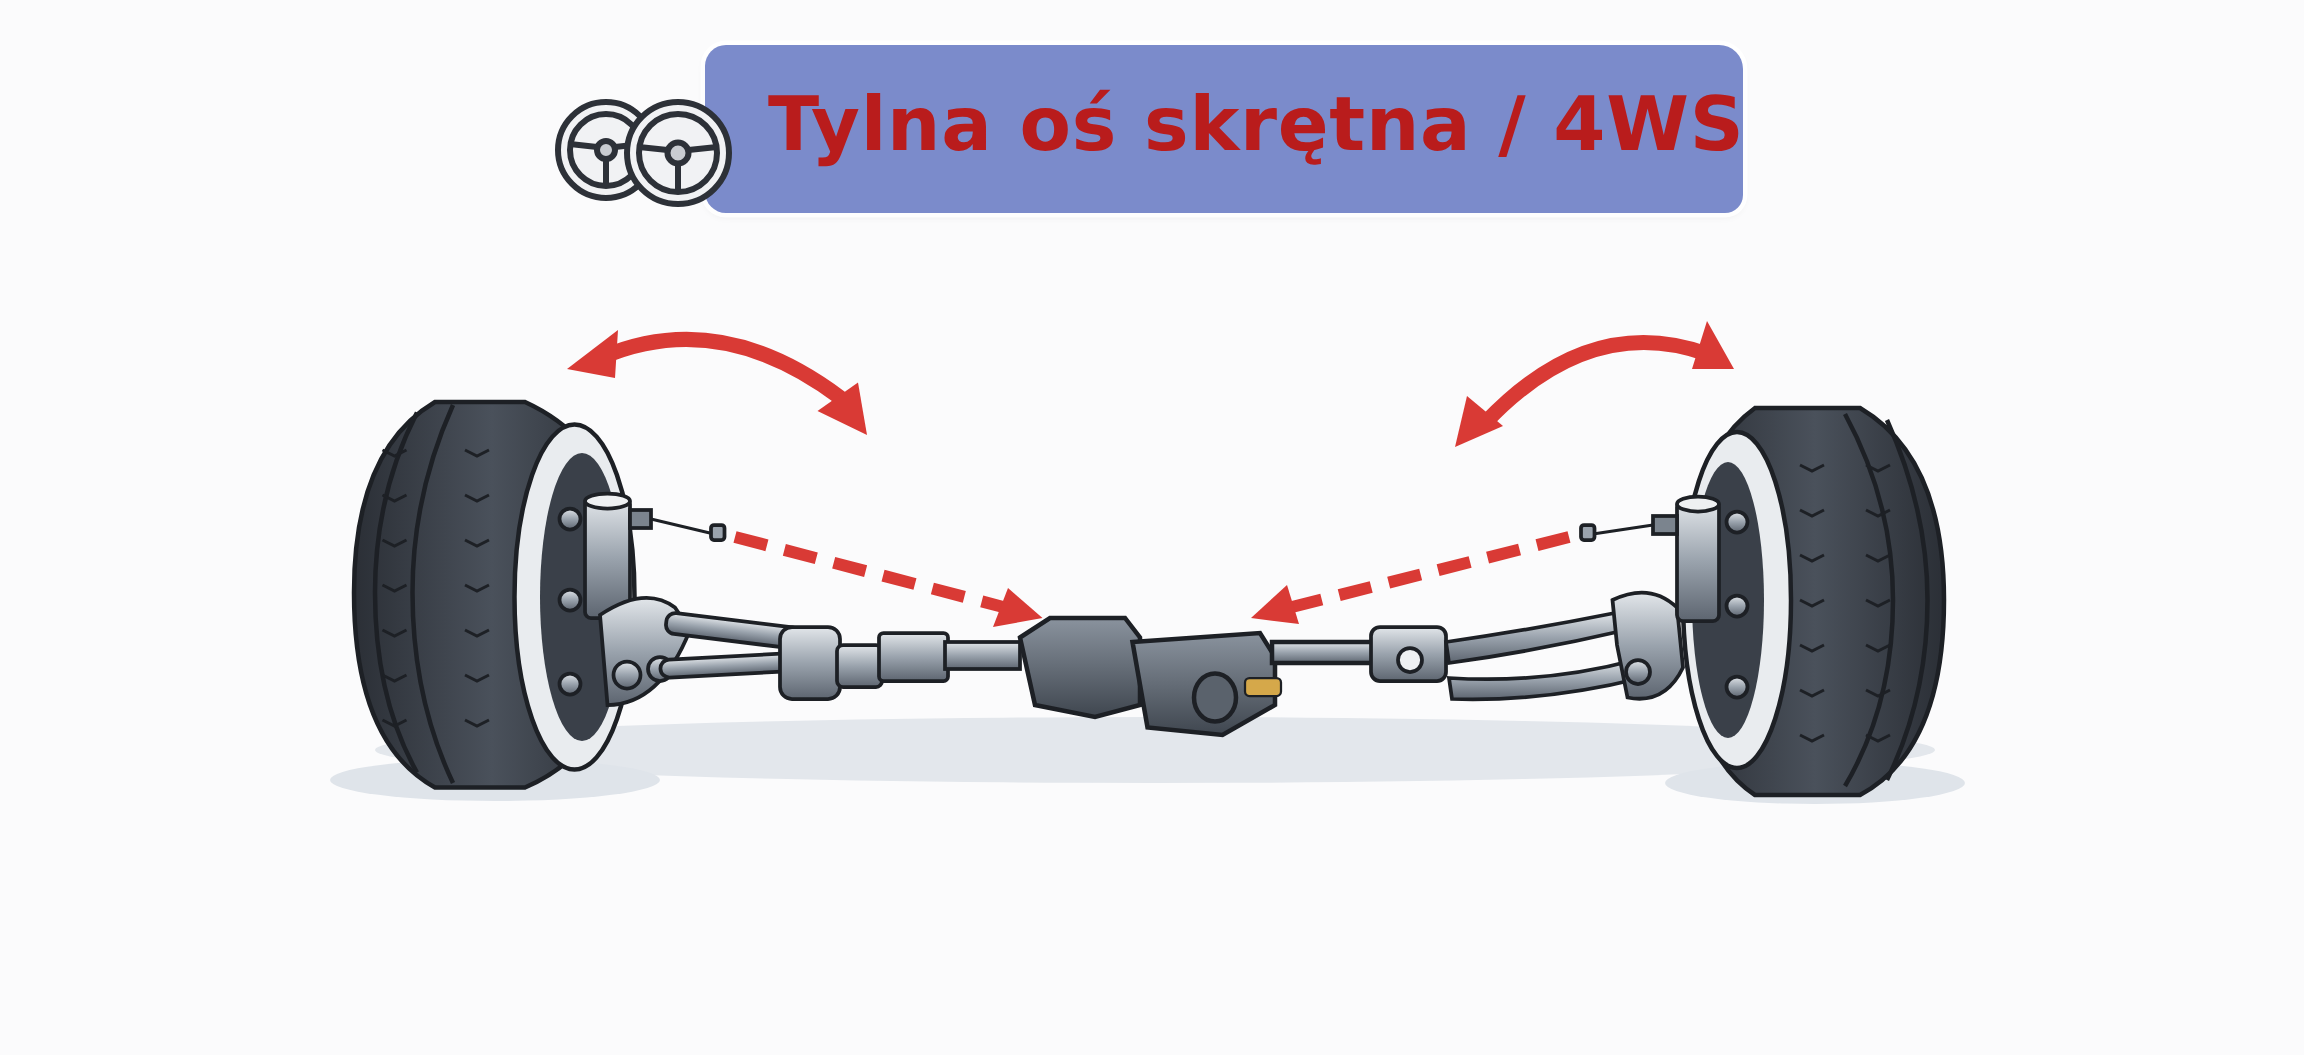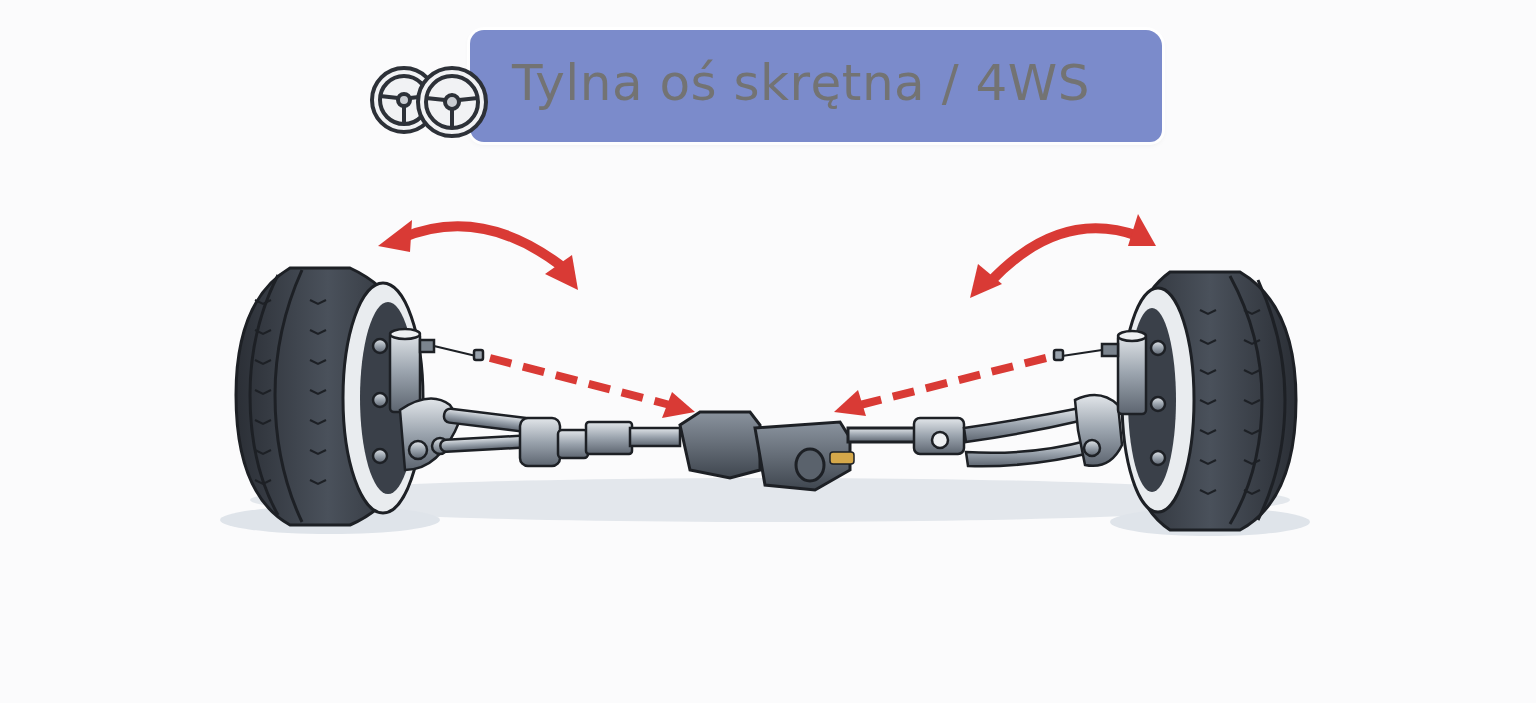--- a/index.html
+++ b/index.html
@@ -10,21 +10,21 @@
     position: relative;
   }
   .stage { position: absolute; left: 0; top: 0; width: 1536px; height: 703px; }
   .title-banner {
     position: absolute; left: 470px; top: 30px; width: 692px; height: 112px;
     background: #7b8bcb; border-radius: 14px 16px 12px 14px;
     box-shadow: 0 0 0 3px rgba(255,255,255,0.9), 0 2px 6px rgba(0,0,0,0.08);
   }
   .title-text {
     position: absolute; left: 512px; top: 54px;
-    font-size: 50px; font-weight: normal; color: #737373;
+    font-size: 50px; font-weight: bold; color: #b91c1c;
     letter-spacing: 0.5px; white-space: nowrap;
     font-family: "DejaVu Sans", sans-serif;
   }
   .title-icon { position: absolute; left: 366px; top: 62px; width: 126px; height: 80px; }
   svg.scene { position: absolute; left: 0; top: 0; }
 </style>
 </head>
 <body>
 
 <div class="stage">

